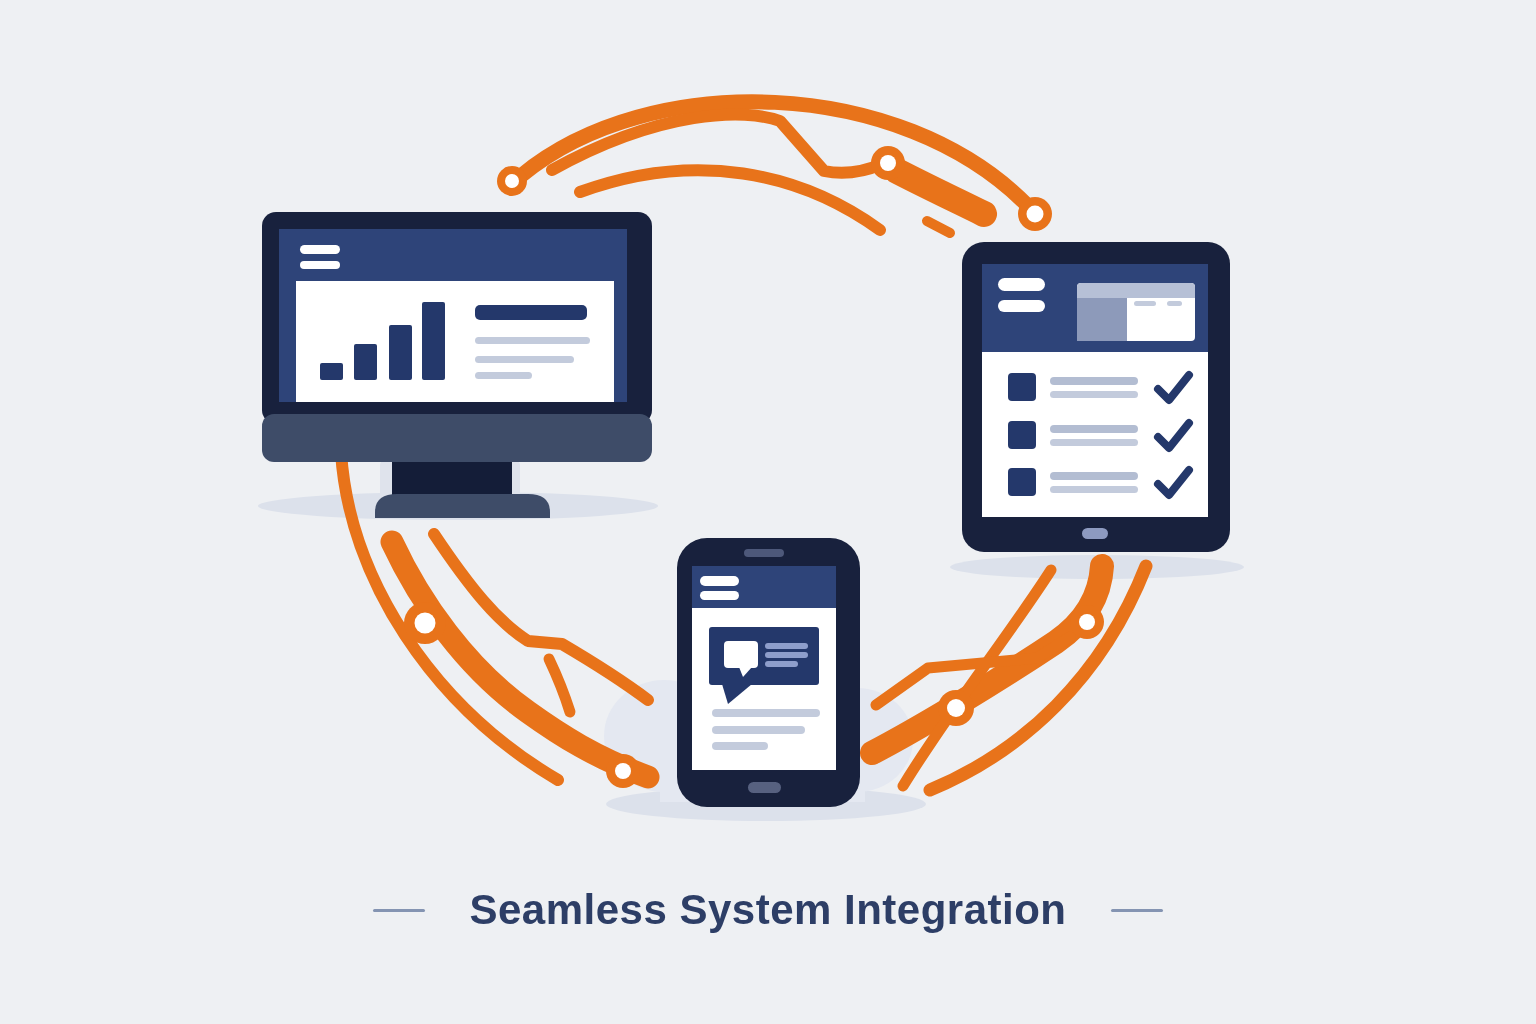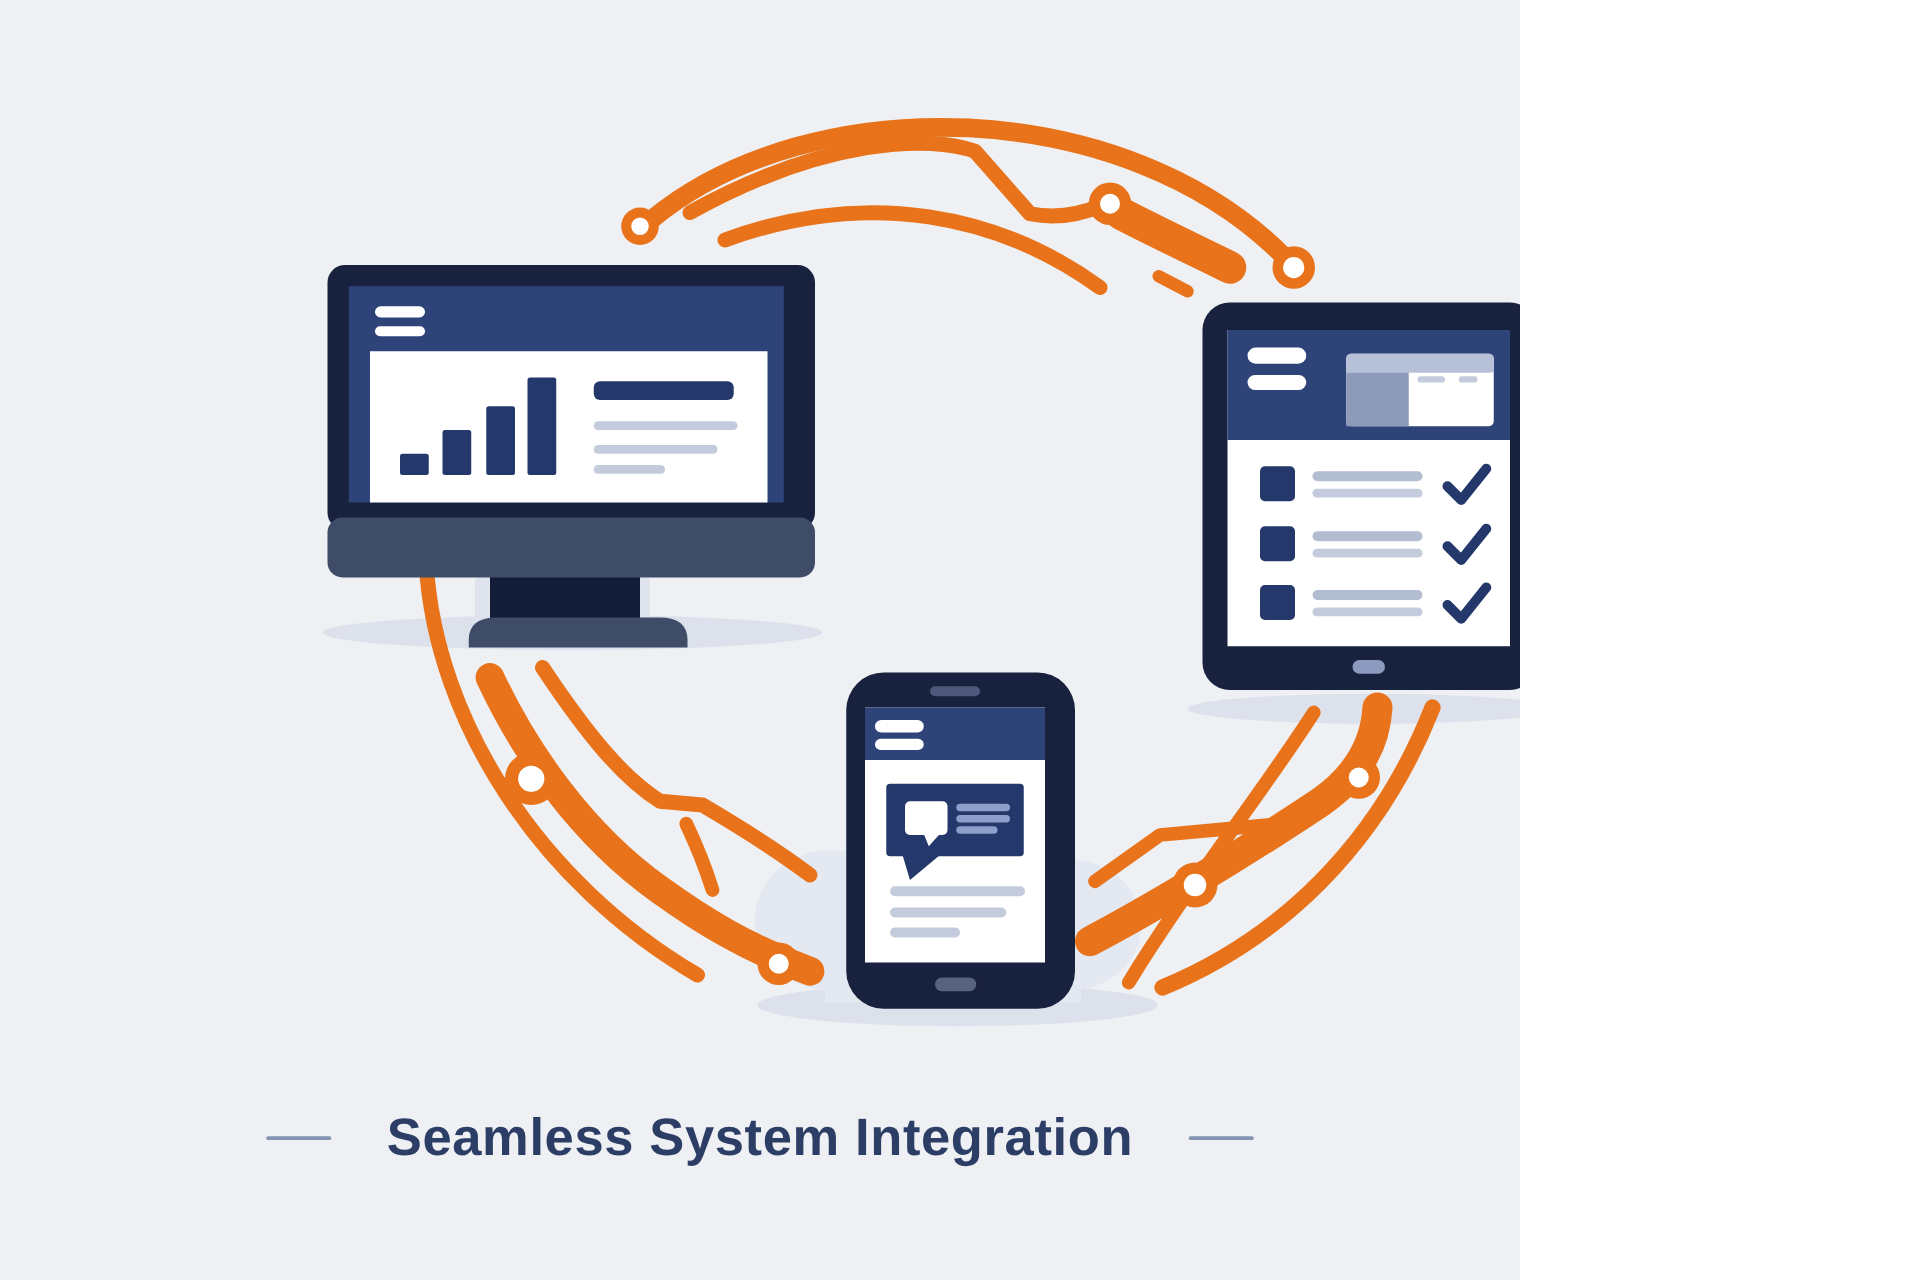--- a/index.html
+++ b/index.html
@@ -1,18 +1,18 @@
 <!DOCTYPE html>
 <html style="--c-background: #eef0f3; --c-accent_orange: #e8731a; --c-frame_navy: #18213d; --c-header_blue: #2e4479; --c-content_navy: #24386b; --c-slate: #3e4c68; --c-stand_dark: #141d38; --c-stand_light: #dfe3ec; --c-line_light: #c3cbdc; --c-line_mid: #b3bdd2; --c-card_line: #8e9ecb; --c-window_bar: #b6c0d6; --c-window_pane: #8d9aba; --c-home_light: #8d9ac0; --c-home_dark: #576180; --c-speaker: #4d587a; --c-shadow: #dce1eb; --c-cloud: #e4e8f1; --c-title_navy: #2d3e66; --c-divider: #8494b2; --c-white: #ffffff;"><head>
 <meta charset="utf-8">
 <style>
   html,body{margin:0;padding:0;}
   body{font-family:"Liberation Sans","DejaVu Sans",sans-serif;}
   #stage{
-    position:relative;width:1216px;height:1024px;overflow:hidden;
+    position:relative;width:1536px;height:1024px;overflow:hidden;
     background:var(--c-background,#eef0f3);
   }
   #art{position:absolute;left:0;top:0;}
   
   .f-white{fill:var(--c-white);}          .f-frame{fill:var(--c-frame_navy);}
   .f-header{fill:var(--c-header_blue);}   .f-navy{fill:var(--c-content_navy);}
   .f-slate{fill:var(--c-slate);}          .f-standdark{fill:var(--c-stand_dark);}
   .f-standlight{fill:var(--c-stand_light);}
   .f-linelight{fill:var(--c-line_light);} .f-linemid{fill:var(--c-line_mid);}
   .f-cardline{fill:var(--c-card_line);}   .f-winbar{fill:var(--c-window_bar);}

